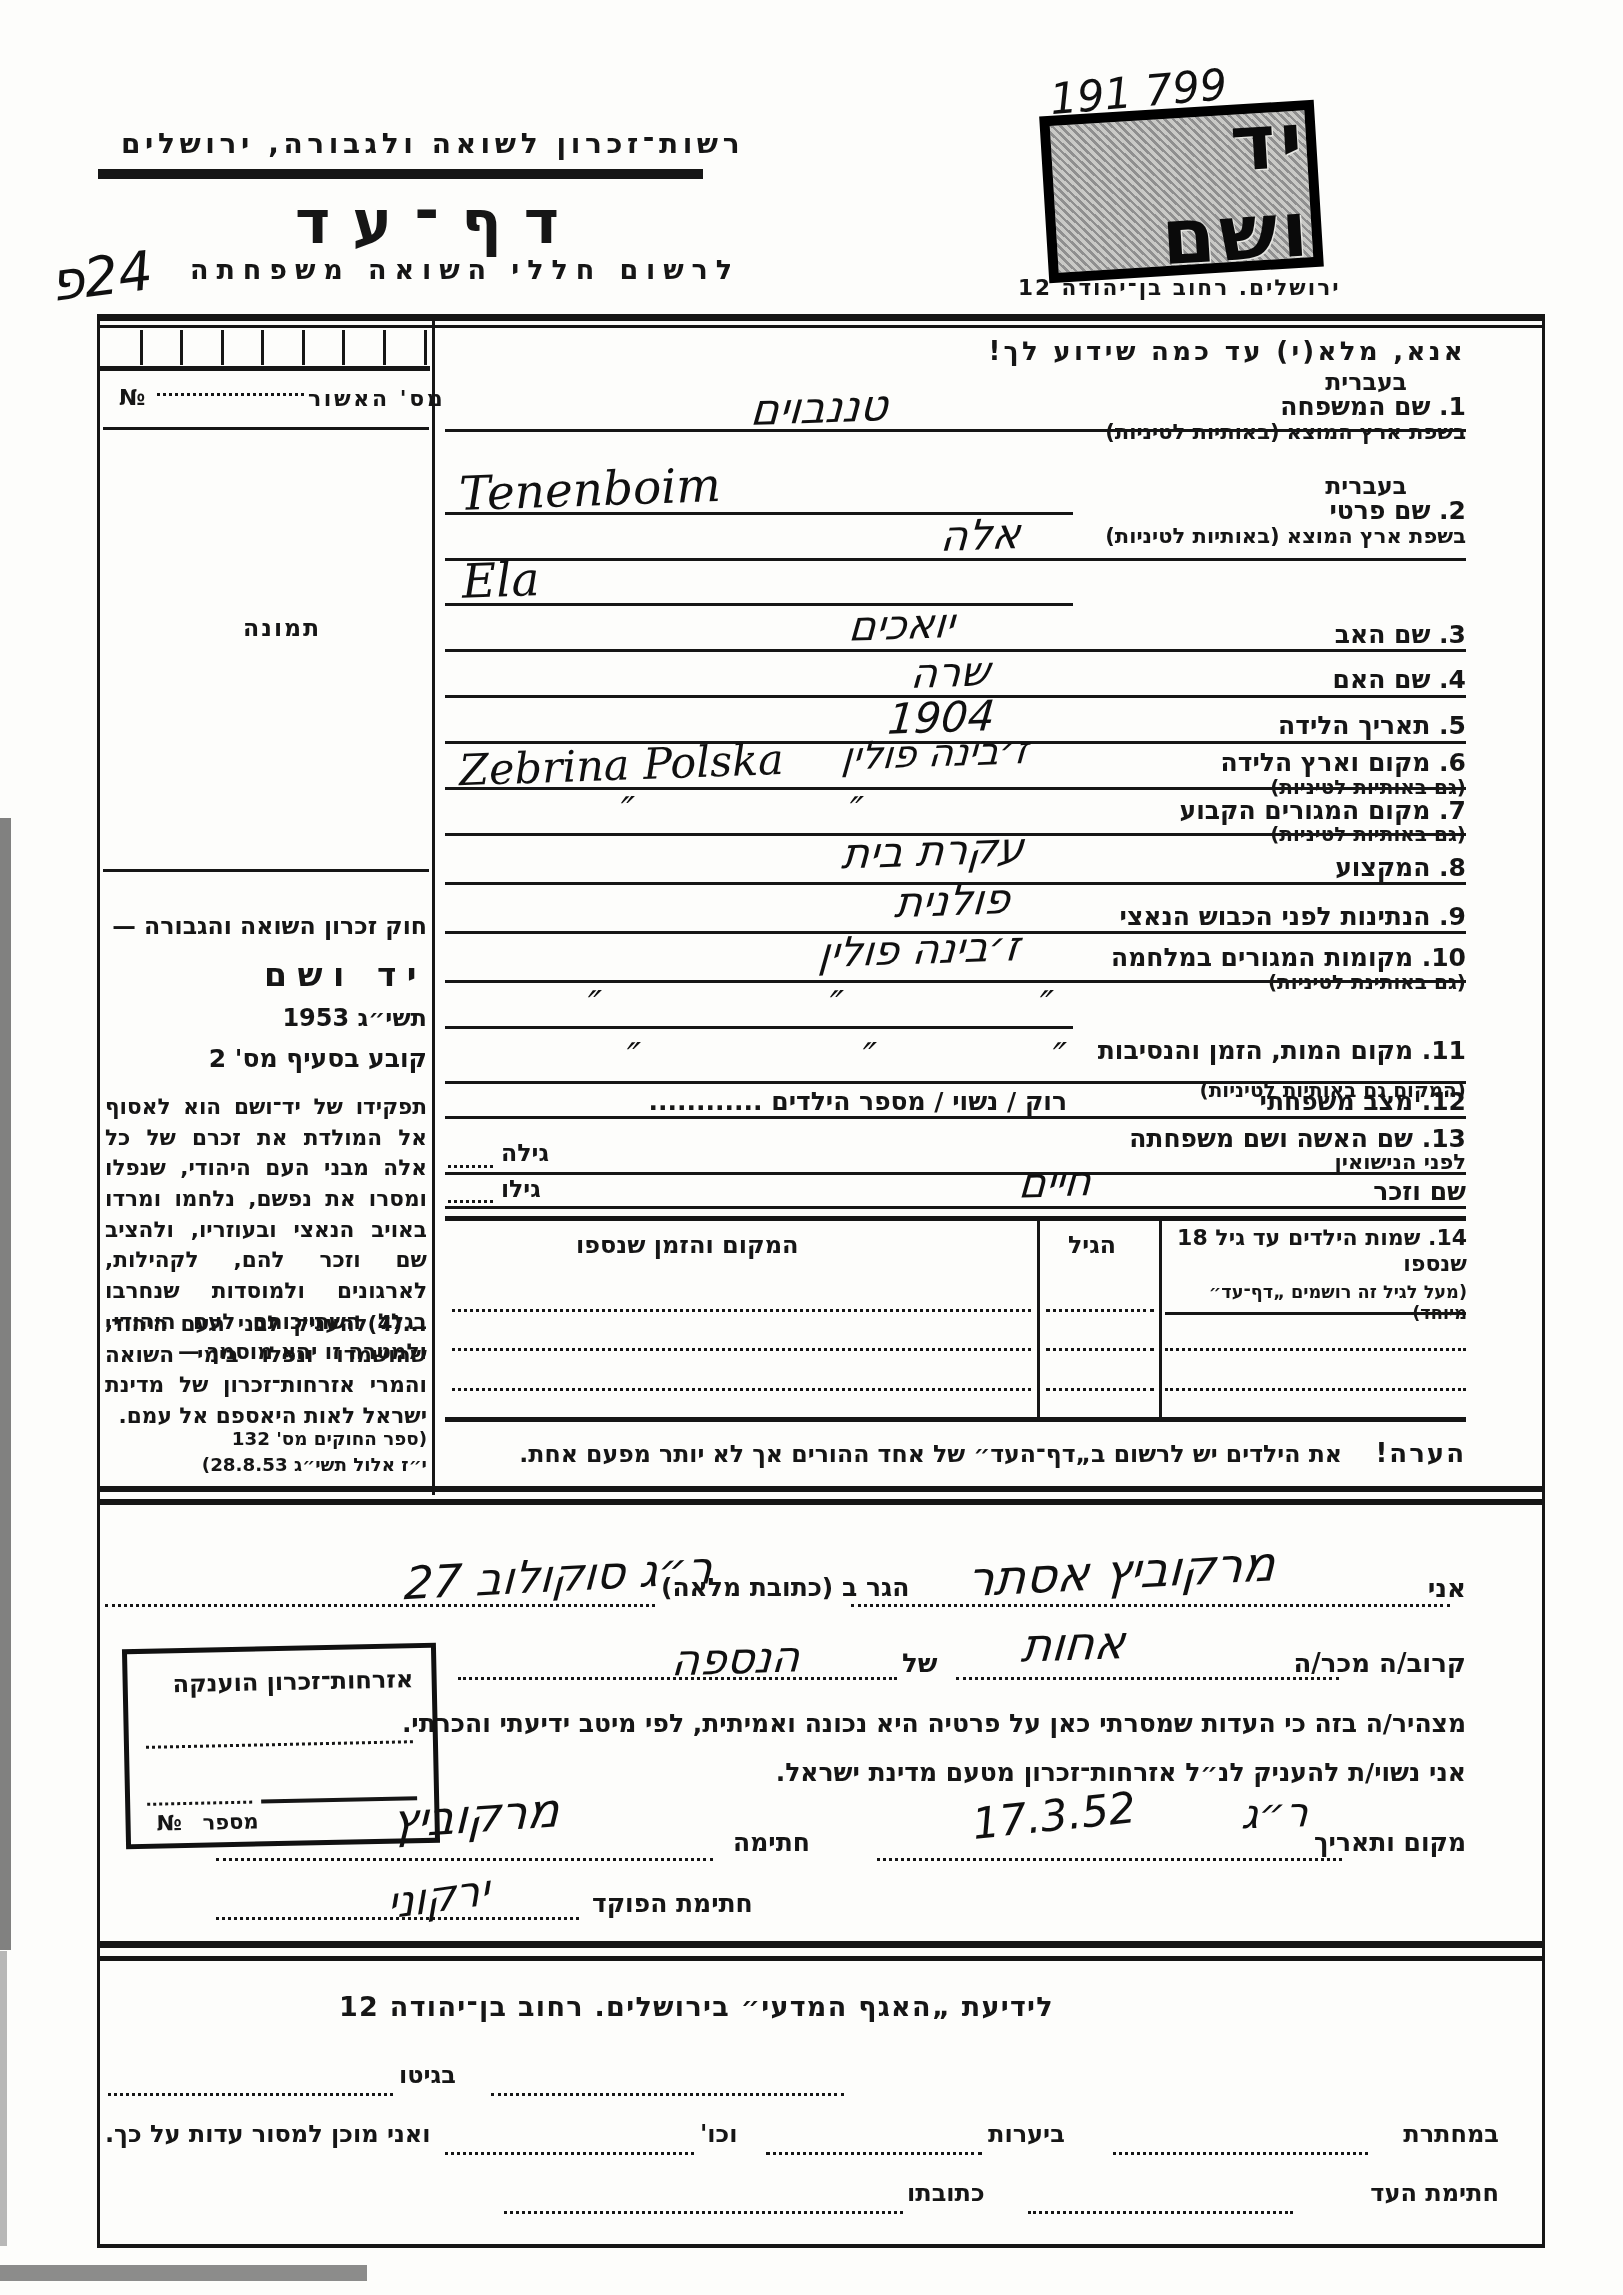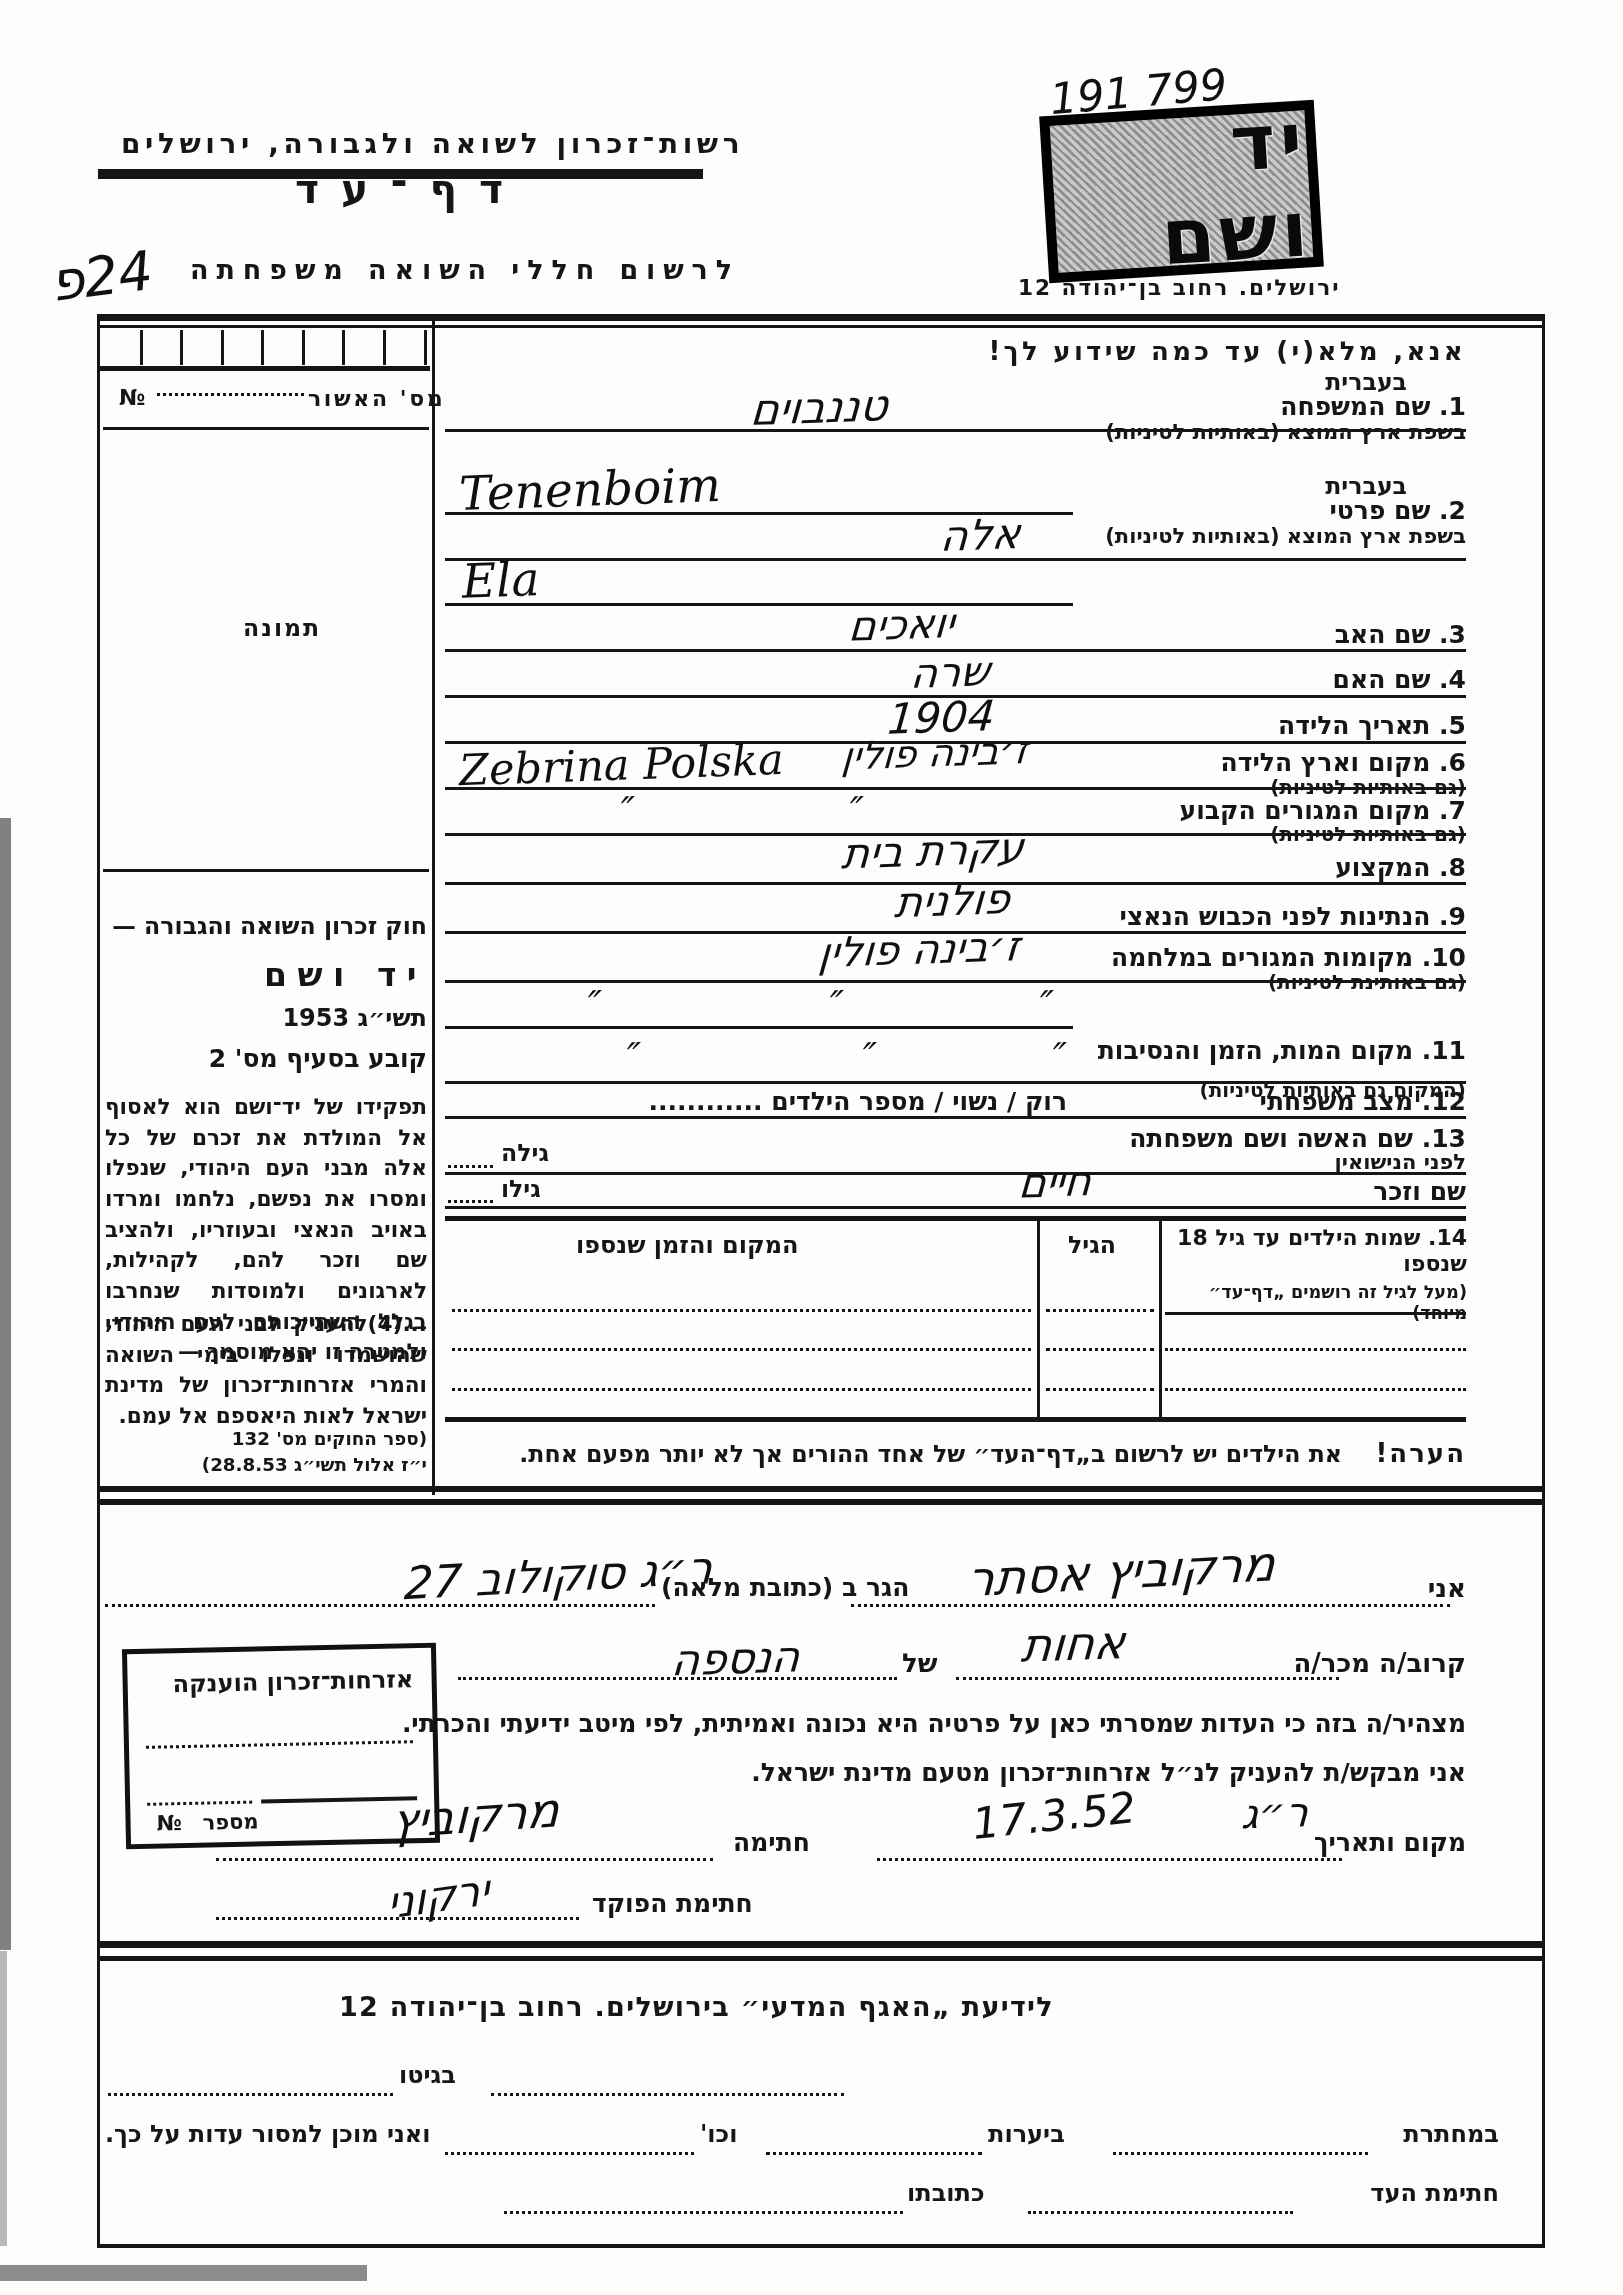--- a/index.html
+++ b/index.html
@@ -27,21 +27,21 @@
 <body>
 
 <div id="page">
 
   <div class="art" style="left:0;top:818px;width:10.5px;height:1132px;opacity:.55;"></div>
   <div class="art" style="left:0;top:1951px;width:6.5px;height:295px;opacity:.3;"></div>
   <div class="art" style="left:0;top:2265px;width:367px;height:15.7px;opacity:.5;"></div>
 
   <span class="pr" style="left:121px;top:128px;font-size:28px;letter-spacing:4.6px;">רשות־זכרון לשואה ולגבורה, ירושלים</span>
   <div class="hr" style="left:98px;top:169px;width:605px;height:9.8px;"></div>
-  <span class="pr" style="left:295px;top:166px;font-size:41px;letter-spacing:22px;">דף־עד</span>
+  <span class="pr" style="left:295px;top:188px;font-size:60px;letter-spacing:22px;">דף־עד</span>
   <span class="pr" style="left:190px;top:254px;font-size:27px;letter-spacing:7.9px;">לרשום חללי השואה משפחתה</span>
 
   <div class="logo">
     <span>יד ושם</span>
   </div>
   <span class="pr" style="left:1018px;top:276px;font-size:21.6px;letter-spacing:2px;">ירושלים. רחוב בן־יהודה 12</span>
 
   <span class="hw" style="left:1047px;top:59px;font-size:43px;transform:rotate(-5deg);">799 191</span>
   <span class="hw" style="left:46px;top:239px;font-size:54px;transform:rotate(-7deg);">24פ</span>
 
@@ -196,21 +196,21 @@
   <span class="hw" style="left:406px;top:1541px;font-size:45px;transform:rotate(-3deg) skewX(-7deg);">ר״ג סוקולוב 27</span>
 
   <span class="pr" style="right:157px;top:1649px;font-size:26px;">קרוב/ה מכר/ה</span>
   <div class="dot" style="left:956px;top:1677px;width:383px;"></div>
   <span class="pr" style="left:902px;top:1649px;font-size:26px;">של</span>
   <div class="dot" style="left:458px;top:1677px;width:439px;"></div>
   <span class="hw" style="left:1024px;top:1615px;font-size:46px;">אחות</span>
   <span class="hw" style="left:674px;top:1631px;font-size:43px;">הנספה</span>
 
   <span class="pr" style="right:157px;top:1710px;font-size:25px;">מצהיר/ה בזה כי העדות שמסרתי כאן על פרטיה היא נכונה ואמיתית, לפי מיטב ידיעתי והכרתי.</span>
-  <span class="pr" style="right:157px;top:1759px;font-size:25px;">אני מבקש/ת להעניק לנ״ל אזרחות־זכרון מטעם מדינת ישראל.</span>
+  <span class="pr" style="right:157px;top:1759px;font-size:25px;">אני נשוי/ת להעניק לנ״ל אזרחות־זכרון מטעם מדינת ישראל.</span>
 
   <span class="pr" style="right:157px;top:1829px;font-size:25px;">מקום ותאריך</span>
   <div class="dot" style="left:877px;top:1858px;width:465px;"></div>
   <span class="pr" style="left:733px;top:1829px;font-size:25px;">חתימה</span>
   <div class="dot" style="left:216px;top:1858px;width:497px;"></div>
   <span class="hw" style="left:1244px;top:1788px;font-size:41px;">ר״ג</span>
   <span class="hw" style="left:969px;top:1782px;font-size:43px;transform:rotate(-6deg);">17.3.52</span>
   <span class="hw" style="left:393px;top:1782px;font-size:47px;transform:rotate(-4deg) skewX(-7deg);">מרקוביץ</span>
 
   <span class="pr" style="left:592px;top:1890px;font-size:25px;">חתימת הפוקד</span>

